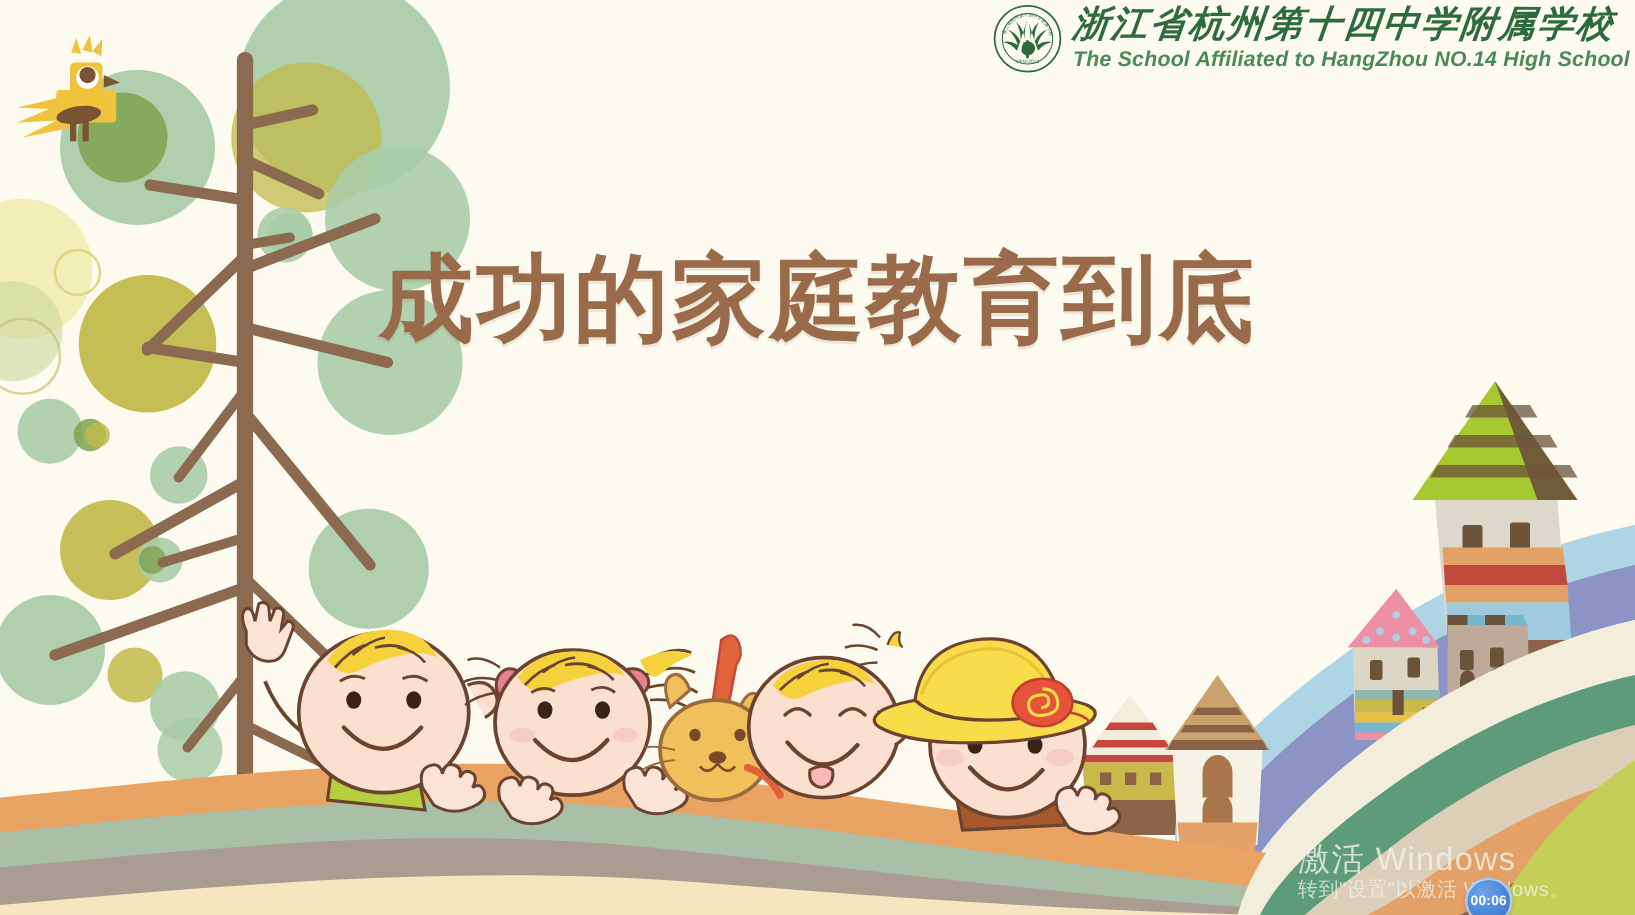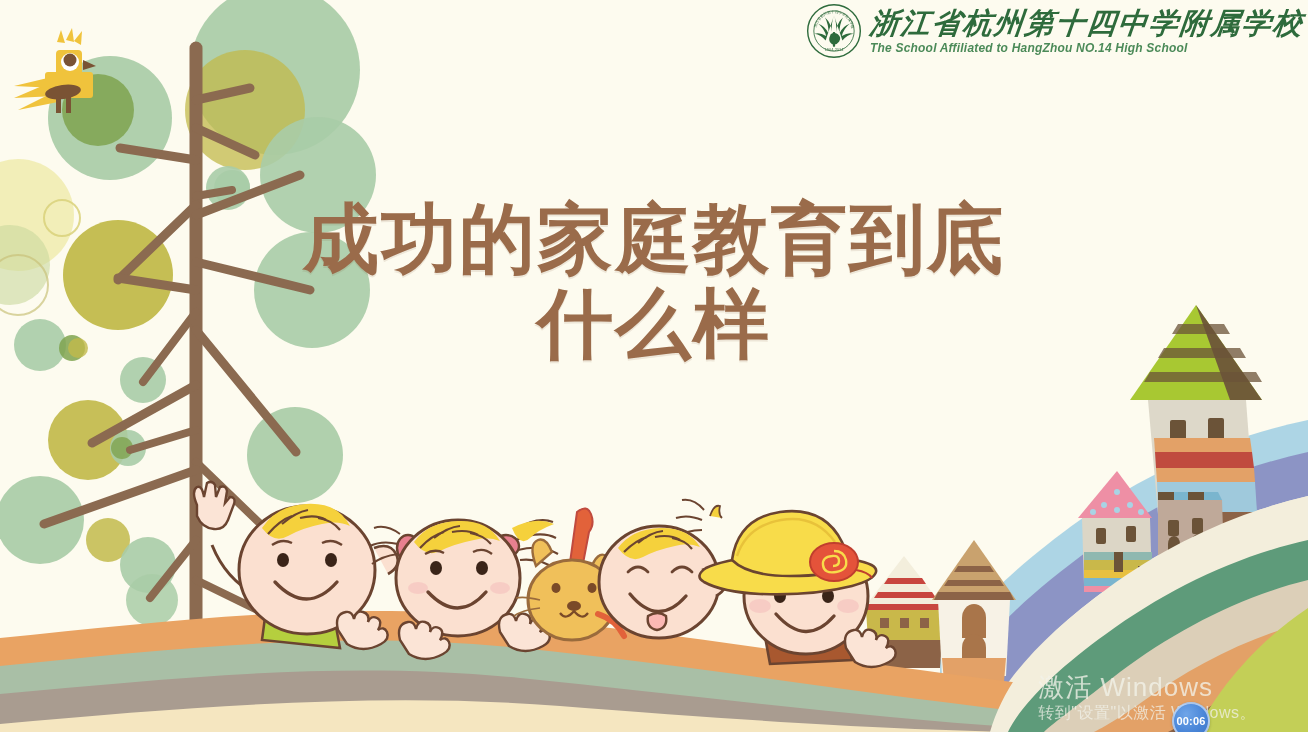--- a/index.html
+++ b/index.html
@@ -50,21 +50,21 @@
     font-size: 29px;
     font-weight: 700;
     font-style: italic;
     color: #2E6B3C;
     letter-spacing: 2px;
     white-space: nowrap;
     transform: skewX(-6deg);
   }
   #brand-en {
     margin-top: 4px;
-    font-size: 12px;
+    font-size: 17px;
     font-style: italic;
     font-weight: 700;
     color: #4B8A58;
     letter-spacing: 0.2px;
     white-space: nowrap;
   }
 
   
   #title-block {
     position: absolute;
@@ -463,21 +463,20 @@
       </svg>
     </div>
     <div id="brand-text">
       <div id="brand-cn">浙江省杭州第十四中学附属学校</div>
       <div id="brand-en">The School Affiliated to HangZhou NO.14 High School</div>
     </div>
   </div>
 
   <div id="title-block">
     <span class="tline">成功的家庭教育到底</span>
-    <span class="tline">什么样</span>
   </div>
 
   <div id="watermark">
     <div id="wm-line1">激活 Windows</div>
     <div id="wm-line2">转到"设置"以激活 Windows。</div>
   </div>
 
   <div id="timer-badge">
     <span>00:06</span>
   </div>

